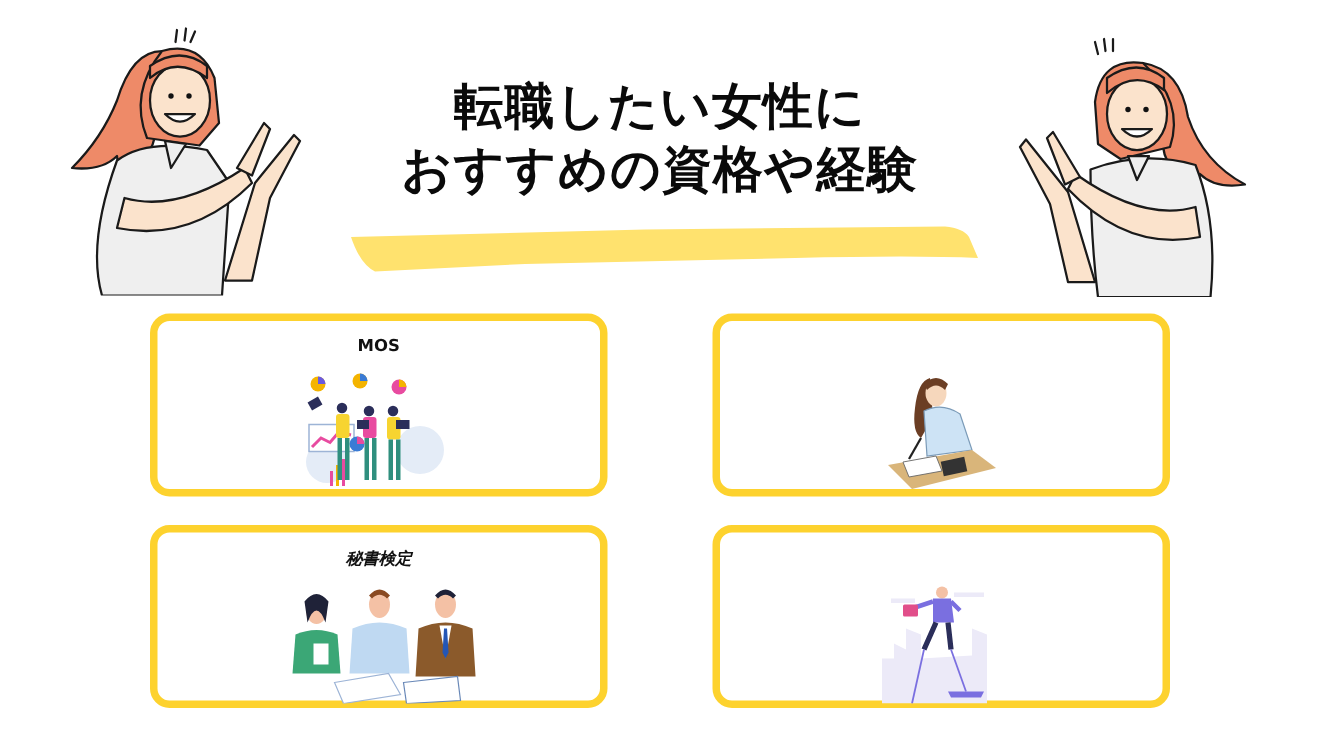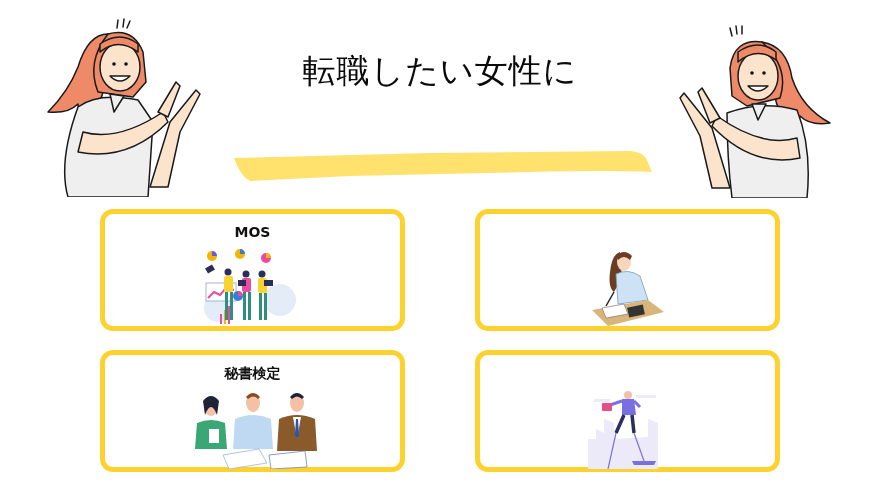--- a/index.html
+++ b/index.html
@@ -2,41 +2,42 @@
 <html><head>
 <meta charset="utf-8">
 <style>
   html, body { margin: 0; padding: 0; }
   body {
     width: 880px; height: 500px; background: #ffffff; position: relative; overflow: hidden;
     font-family: "DejaVu Sans", "Liberation Sans", sans-serif; color: #111;
   }
   .title {
     position: absolute; left: 240px; top: 50px; width: 400px; text-align: center;
-    font-weight: normal; font-size: 33px; line-height: 42px; letter-spacing: 1px; color: #0a0a0a;
+    font-weight: bold; font-size: 33px; line-height: 42px; letter-spacing: 1px; color: #0a0a0a;
   }
   .underline { position: absolute; left: 230px; top: 148px; width: 424px; height: 34px; }
   .woman { position: absolute; }
   .woman-left { left: 38px; top: 12px; width: 170px; height: 185px; }
   .woman-right { left: 672px; top: 18px; width: 170px; height: 180px; }
   .card {
     position: absolute; box-sizing: border-box; width: 305px; height: 122px;
     border: 5px solid #FDD22E; border-radius: 13px; background: #fff;
   }
   .card-title {
     position: absolute; left: 0; right: 0; top: 10px; text-align: center;
-    font-weight: bold; font-size: 14px; color: #111;
+    font-weight: bold; font-size: 11px; color: #111;
   }
   .card-illus { position: absolute; left: 50%; transform: translateX(-50%); top: 34px; }
 </style>
 </head>
 <body>
 
 <div class="title">
   <div>転職したい女性に</div>
+  <div>おすすめの資格や経験</div>
 </div>
 
 <svg class="underline" viewBox="0 0 424 34">
   <path d="M4 10 L200 5 L400 3 Q412 4 416 10 L422 24 Q380 22 300 24 L120 28 L20 33 Q10 28 4 10 Z" fill="#FFE26E"></path>
 </svg>
 
 <svg class="woman woman-left" viewBox="0 0 170 185">
   <g stroke="#1a1a1a" stroke-width="1.5" stroke-linejoin="round" stroke-linecap="round">
     <line x1="80" y1="8" x2="79" y2="16"></line>
       <line x1="86" y1="7" x2="85" y2="15"></line>
@@ -118,21 +119,21 @@
     <ellipse cx="36" cy="14" rx="7" ry="9" fill="#F6D7BC"></ellipse>
     <path d="M28 8 Q36 0 44 8 L42 12 Q36 6 30 12 Z" fill="#6b3e24"></path>
     <path d="M28 26 Q40 20 52 28 L60 52 L30 56 Z" fill="#CDE3F5" stroke="#7b9bb8" stroke-width="0.8"></path>
     <path d="M4 62 L60 52 L76 64 L20 78 Z" fill="#D9B57A"></path>
     <path d="M14 60 L36 56 L40 66 L18 70 Z" fill="#fff" stroke="#666" stroke-width="0.6"></path>
     <rect x="40" y="58" width="16" height="10" fill="#333" transform="rotate(-12 48 63)"></rect>
     <line x1="18" y1="58" x2="26" y2="44" stroke="#222" stroke-width="1.5"></line>
   </svg>
 </div>
 
-<div class="card" style="left:100px; top:350px;">
+<div class="card" style="left:100px; top:350px;font-style:italic;">
   <div class="card-title">秘書検定</div>
   <svg class="card-illus" width="140" height="80" viewBox="0 0 140 80">
     <ellipse cx="28" cy="18" rx="7" ry="9" fill="#F4C1A5"></ellipse>
     <path d="M20 12 Q28 2 36 12 L34 26 Q28 10 22 26 Z" fill="#1f2238"></path>
     <path d="M14 34 Q28 28 42 34 L44 60 L12 60 Z" fill="#3BA776"></path>
     <rect x="26" y="40" width="10" height="14" fill="#fff"></rect>
     <ellipse cx="70" cy="14" rx="7" ry="9" fill="#F4C1A5"></ellipse>
     <path d="M63 8 Q70 0 77 8 L75 10 Q70 5 65 10 Z" fill="#8a4a22"></path>
     <path d="M52 30 Q70 22 88 30 L90 60 L50 60 Z" fill="#BFD9F2"></path>
     <ellipse cx="114" cy="14" rx="7" ry="9" fill="#F4C1A5"></ellipse>

